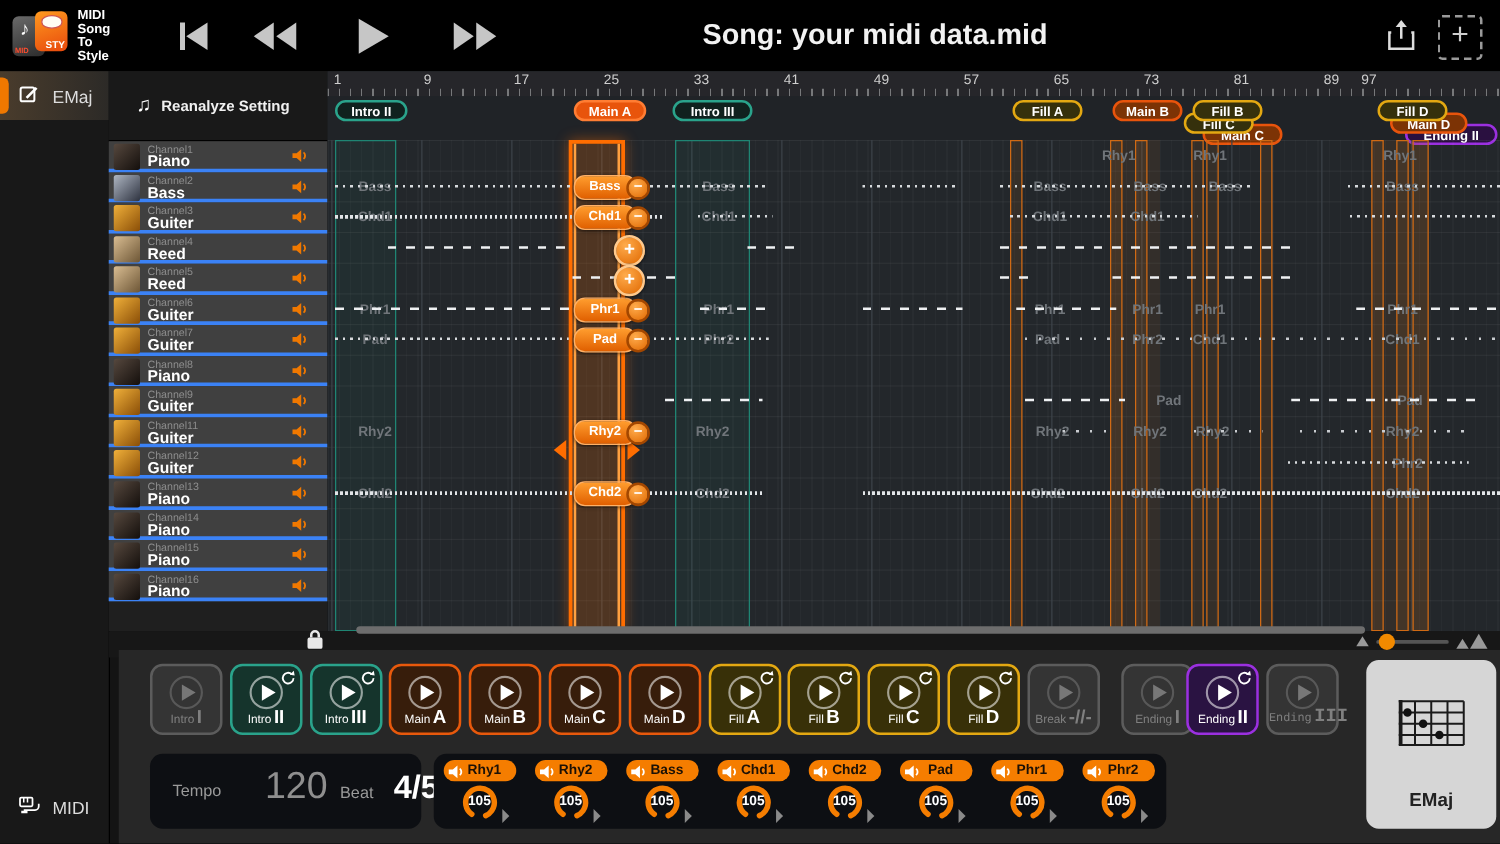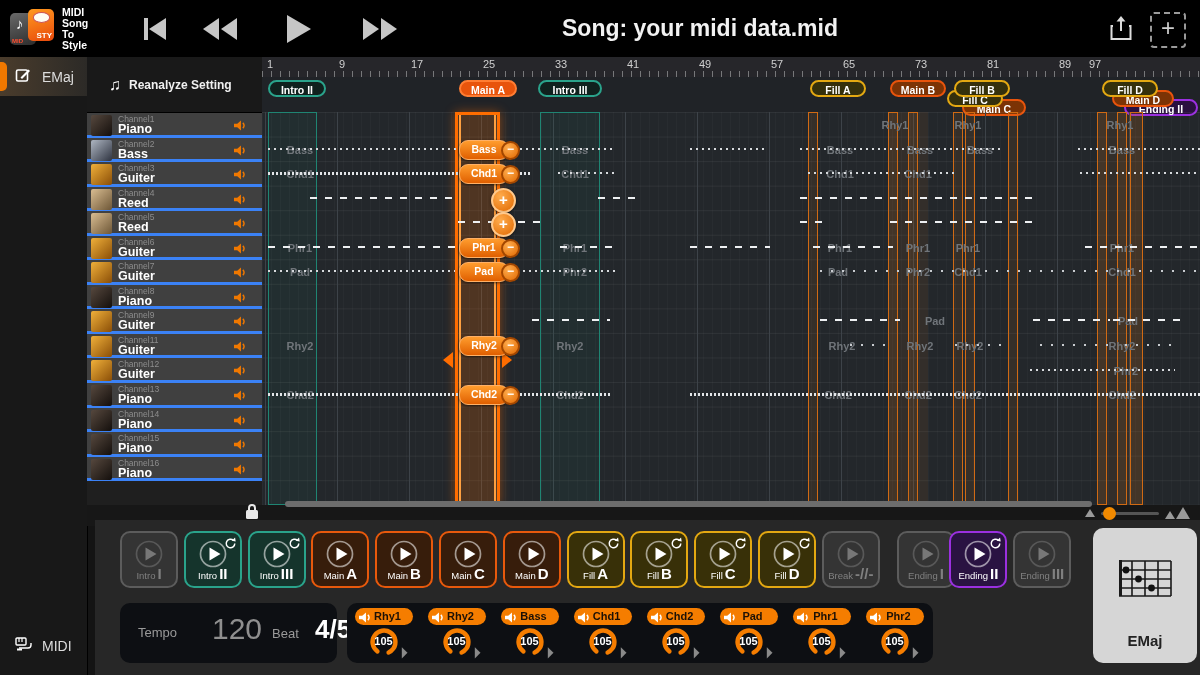--- a/index.html
+++ b/index.html
@@ -632,21 +632,21 @@
           <div class="pic"><svg width="30" height="30" viewBox="0 0 30 30">
               <circle cx="15" cy="15" r="12.5" fill="none" stroke="currentColor" stroke-width="1.7" opacity="0.55"></circle>
               <polygon points="11.5,8.5 22.5,15 11.5,21.5" fill="currentColor"></polygon>
             </svg></div>
           <div class="blab"><span>Ending</span><b>II</b></div>
           <div class="refr"><svg width="13" height="13" viewBox="0 0 14 14">
               <path d="M11.6 7a4.6 4.6 0 1 1-1.4-3.3" fill="none" stroke="#fff" stroke-width="1.6"></path>
               <polygon points="11.9,0.6 12.6,4.8 8.4,4.1" fill="#fff"></polygon>
             </svg></div>
         </div>
-        <div class="secbtn sb-disabled" style="left: 918.2px;">
+        <div class="secbtn sb-disabled" style="left: 918.2px; font-family: Liberation Mono, monospace;">
           <div class="pic"><svg width="30" height="30" viewBox="0 0 30 30">
               <circle cx="15" cy="15" r="12.5" fill="none" stroke="currentColor" stroke-width="1.7" opacity="0.55"></circle>
               <polygon points="11.5,8.5 22.5,15 11.5,21.5" fill="currentColor"></polygon>
             </svg></div>
           <div class="blab"><span>Ending</span><b>III</b></div>
         </div>
       </div>
 
     <div class="card tempocard">
       <span class="lab" style="left:18px;top:22px;">Tempo</span>

